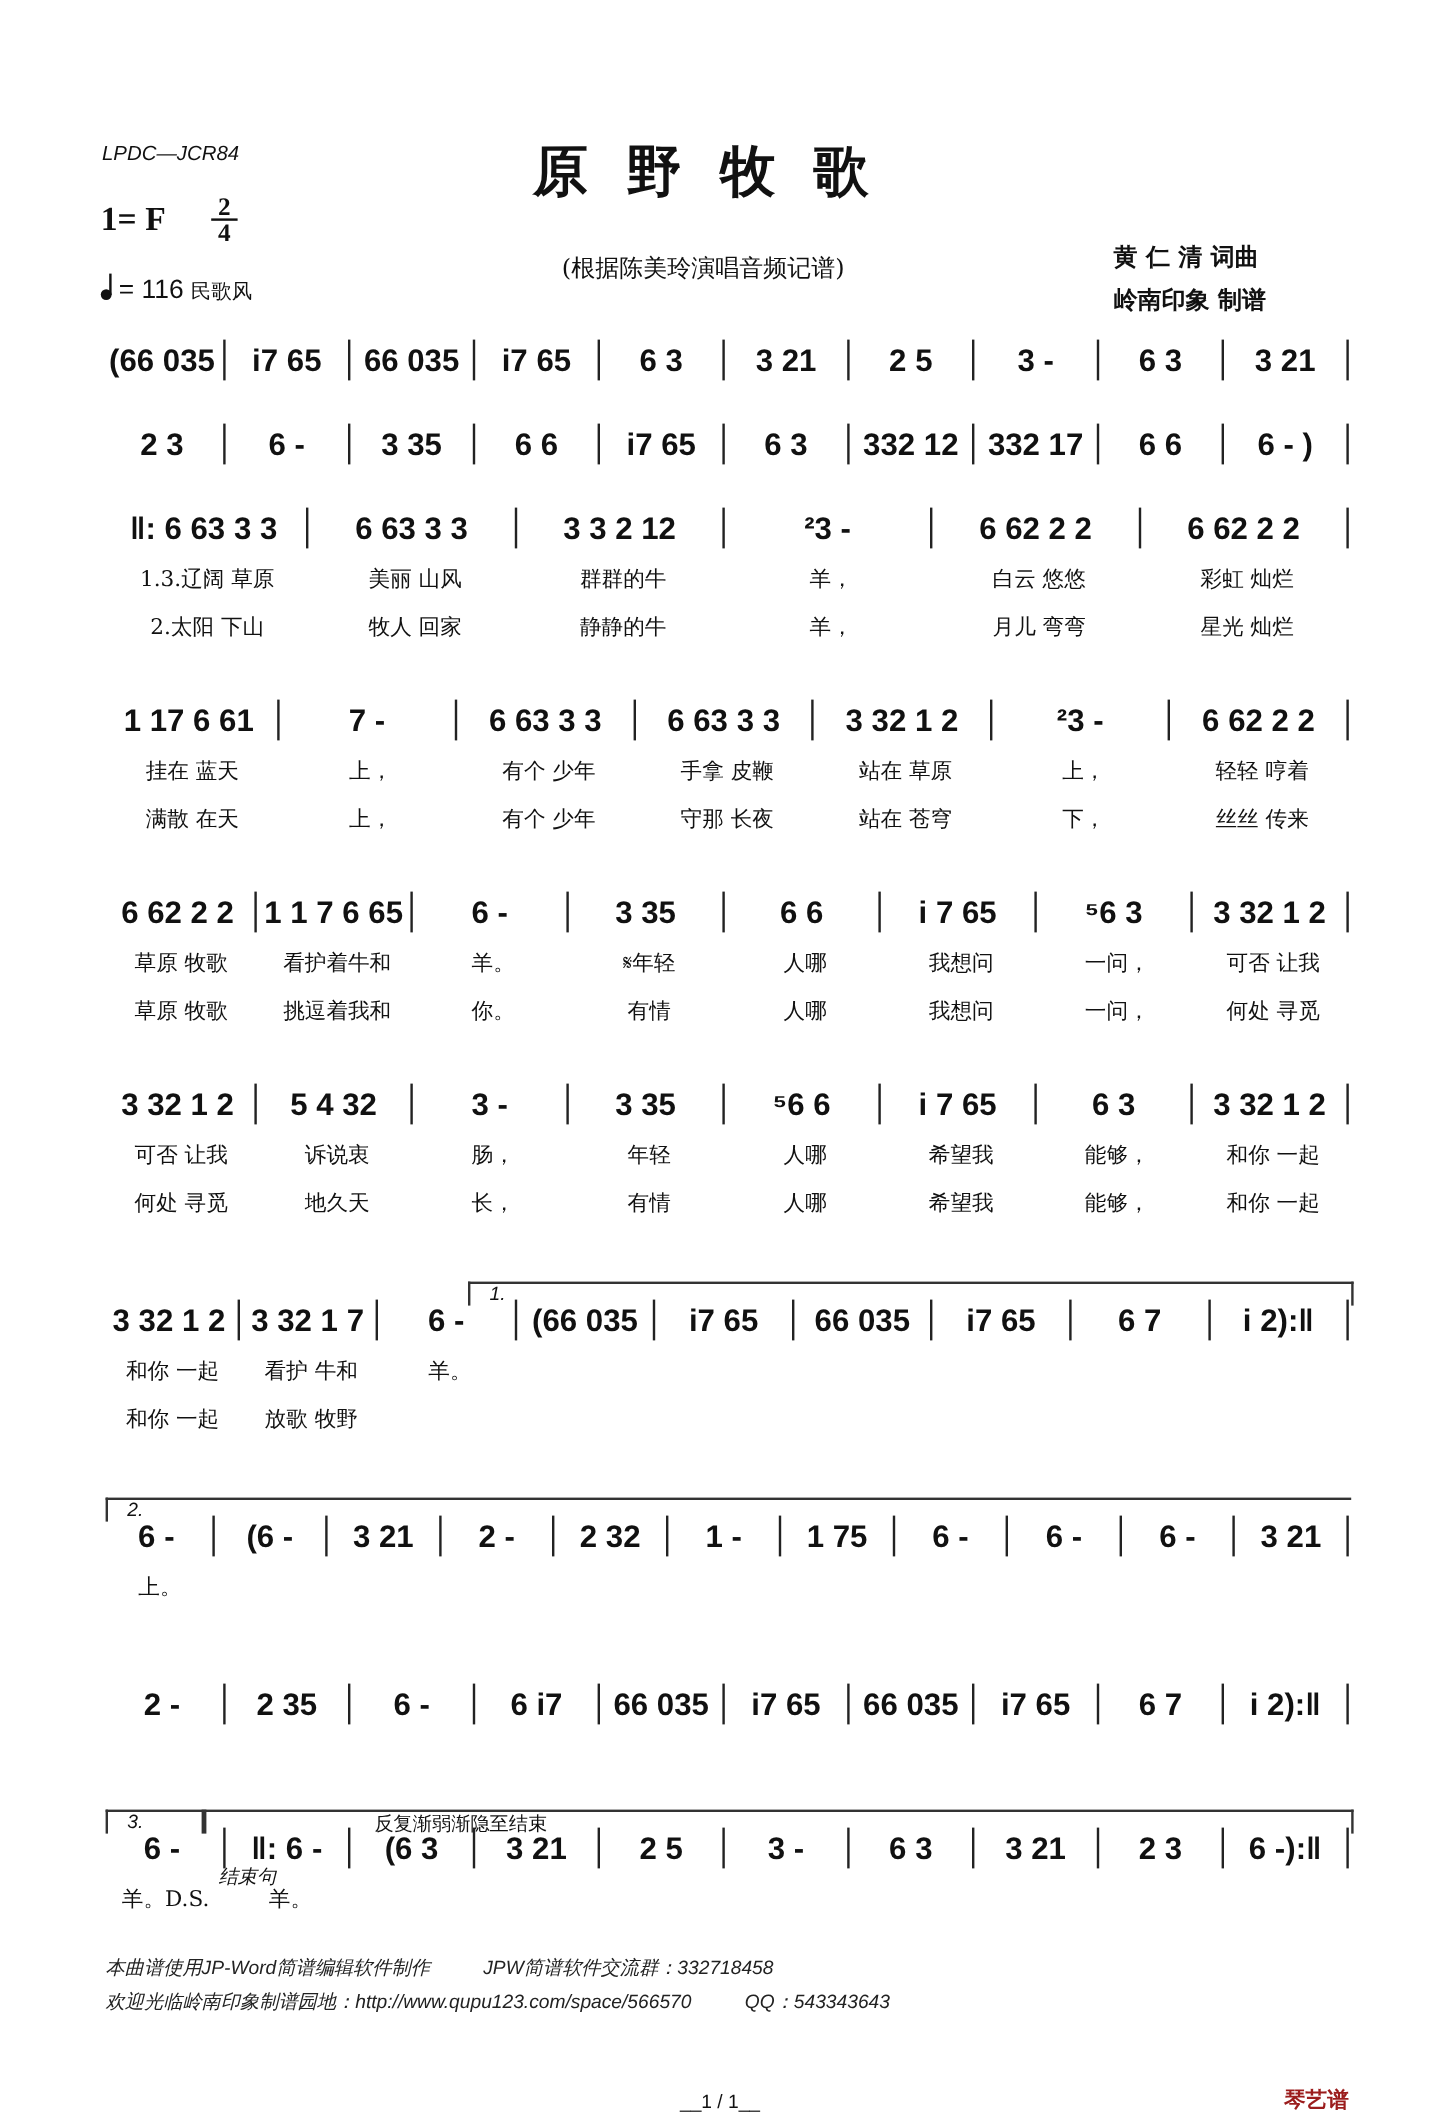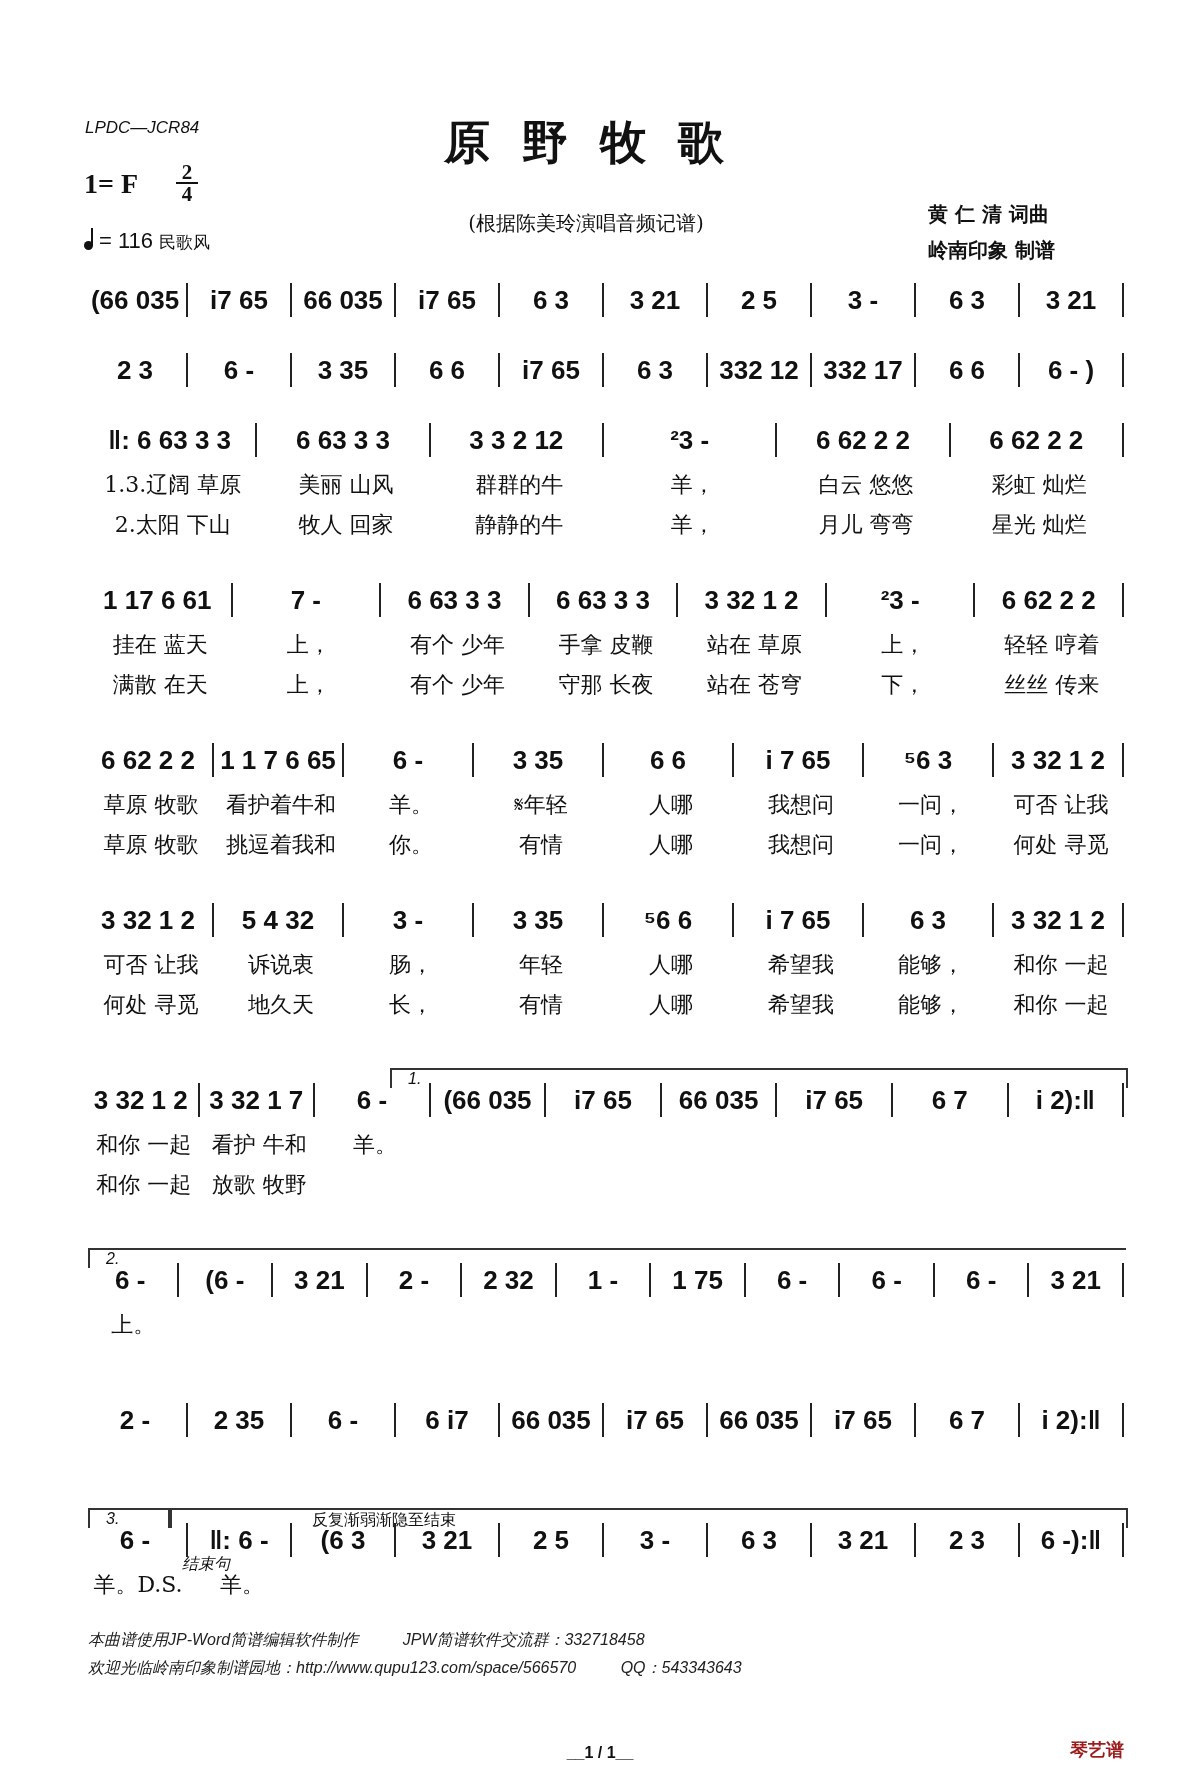--- a/index.html
+++ b/index.html
@@ -19,28 +19,28 @@
   .note-icon { display:inline-block; width:9px; height:9px; background:#111; border-radius:50%;
                position:relative; top:2px; margin-right:6px; }
   .note-icon::after { content:""; position:absolute; right:0; bottom:4px; width:2px; height:18px; background:#111; }
   .subtitle { left:0; width:1172px; top:210px; text-align:center; font-size:20px; font-family:"DejaVu Serif", serif; }
   .credits { left:928px; top:196px; font-size:20px; font-weight:bold; line-height:36px; font-family:"DejaVu Serif", serif; }
 
   .row { position:absolute; left:84px; width:1040px; height:40px; display:flex; align-items:center;
          font-family:"Liberation Sans", sans-serif; font-weight:bold; font-size:26px; white-space:nowrap; }
   .row .seg { flex:1; text-align:center; }
   .row .bar { width:2px; height:34px; background:#222; flex:0 0 2px; }
-  .lyr { position:absolute; left:86px; width:1040px; font-size:22px; font-family:"DejaVu Serif", serif;
+  .lyr { position:absolute; left:86px; width:1040px; font-size:18px; font-family:"DejaVu Serif", serif;
          display:flex; white-space:nowrap; }
   .lyr .cell { flex:1; text-align:center; }
   .volta { position:absolute; border-top:2px solid #333; border-left:2px solid #333; height:18px; }
   .volta.right { border-right:2px solid #333; }
   .volta-label { position:absolute; font-style:italic; font-size:16px; font-family:"Liberation Sans", sans-serif; }
   .footer { left:88px; font-size:16px; font-style:italic; font-family:"Liberation Sans", sans-serif; color:#222; }
-  .page { left:0; width:1200px; top:1744px; text-align:center; font-size:16px; font-family:"Liberation Sans", sans-serif;font-weight:bold; }
+  .page { left:0; width:1200px; top:1744px; text-align:center; font-size:16px; font-family:"Liberation Sans", sans-serif; }
   .logo { left:1070px; top:1738px; font-size:18px; font-weight:bold; color:#9b1c1c; font-family:"DejaVu Sans", sans-serif; }
 </style>
 </head>
 <body>
 
 <div class="abs code">LPDC—JCR84</div>
 <div class="abs title">原野牧歌</div>
 <div class="abs key">1= F</div>
 <div class="abs timesig">
   <span class="num">2</span>

